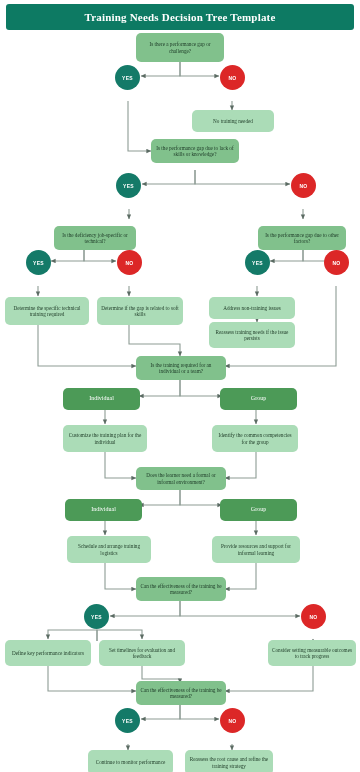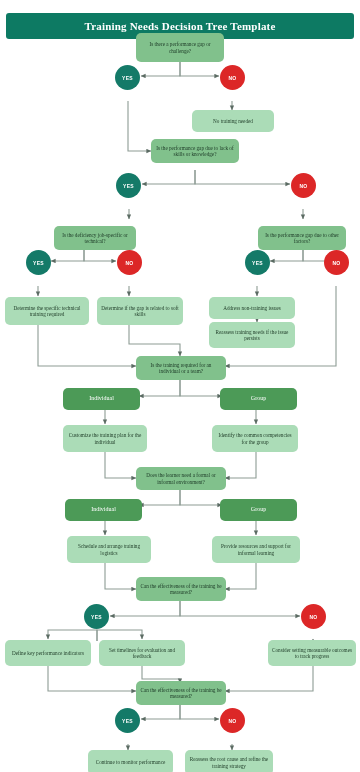--- a/index.html
+++ b/index.html
@@ -10,21 +10,21 @@
   }
   #canvas {
     position: relative;
     width: 360px;
     height: 772px;
     background: #ffffff;
     overflow: hidden;
   }
   .title-bar {
     position: absolute;
-    left: 6px; top: 13px;
+    left: 6px; top: 4px;
     width: 348px; height: 26px;
     background: #0d7a63;
     border-radius: 3px;
     display: flex;
     align-items: center;
     justify-content: center;
   }
   .title-bar span {
     color: #ffffff;
     font-size: 11px;

